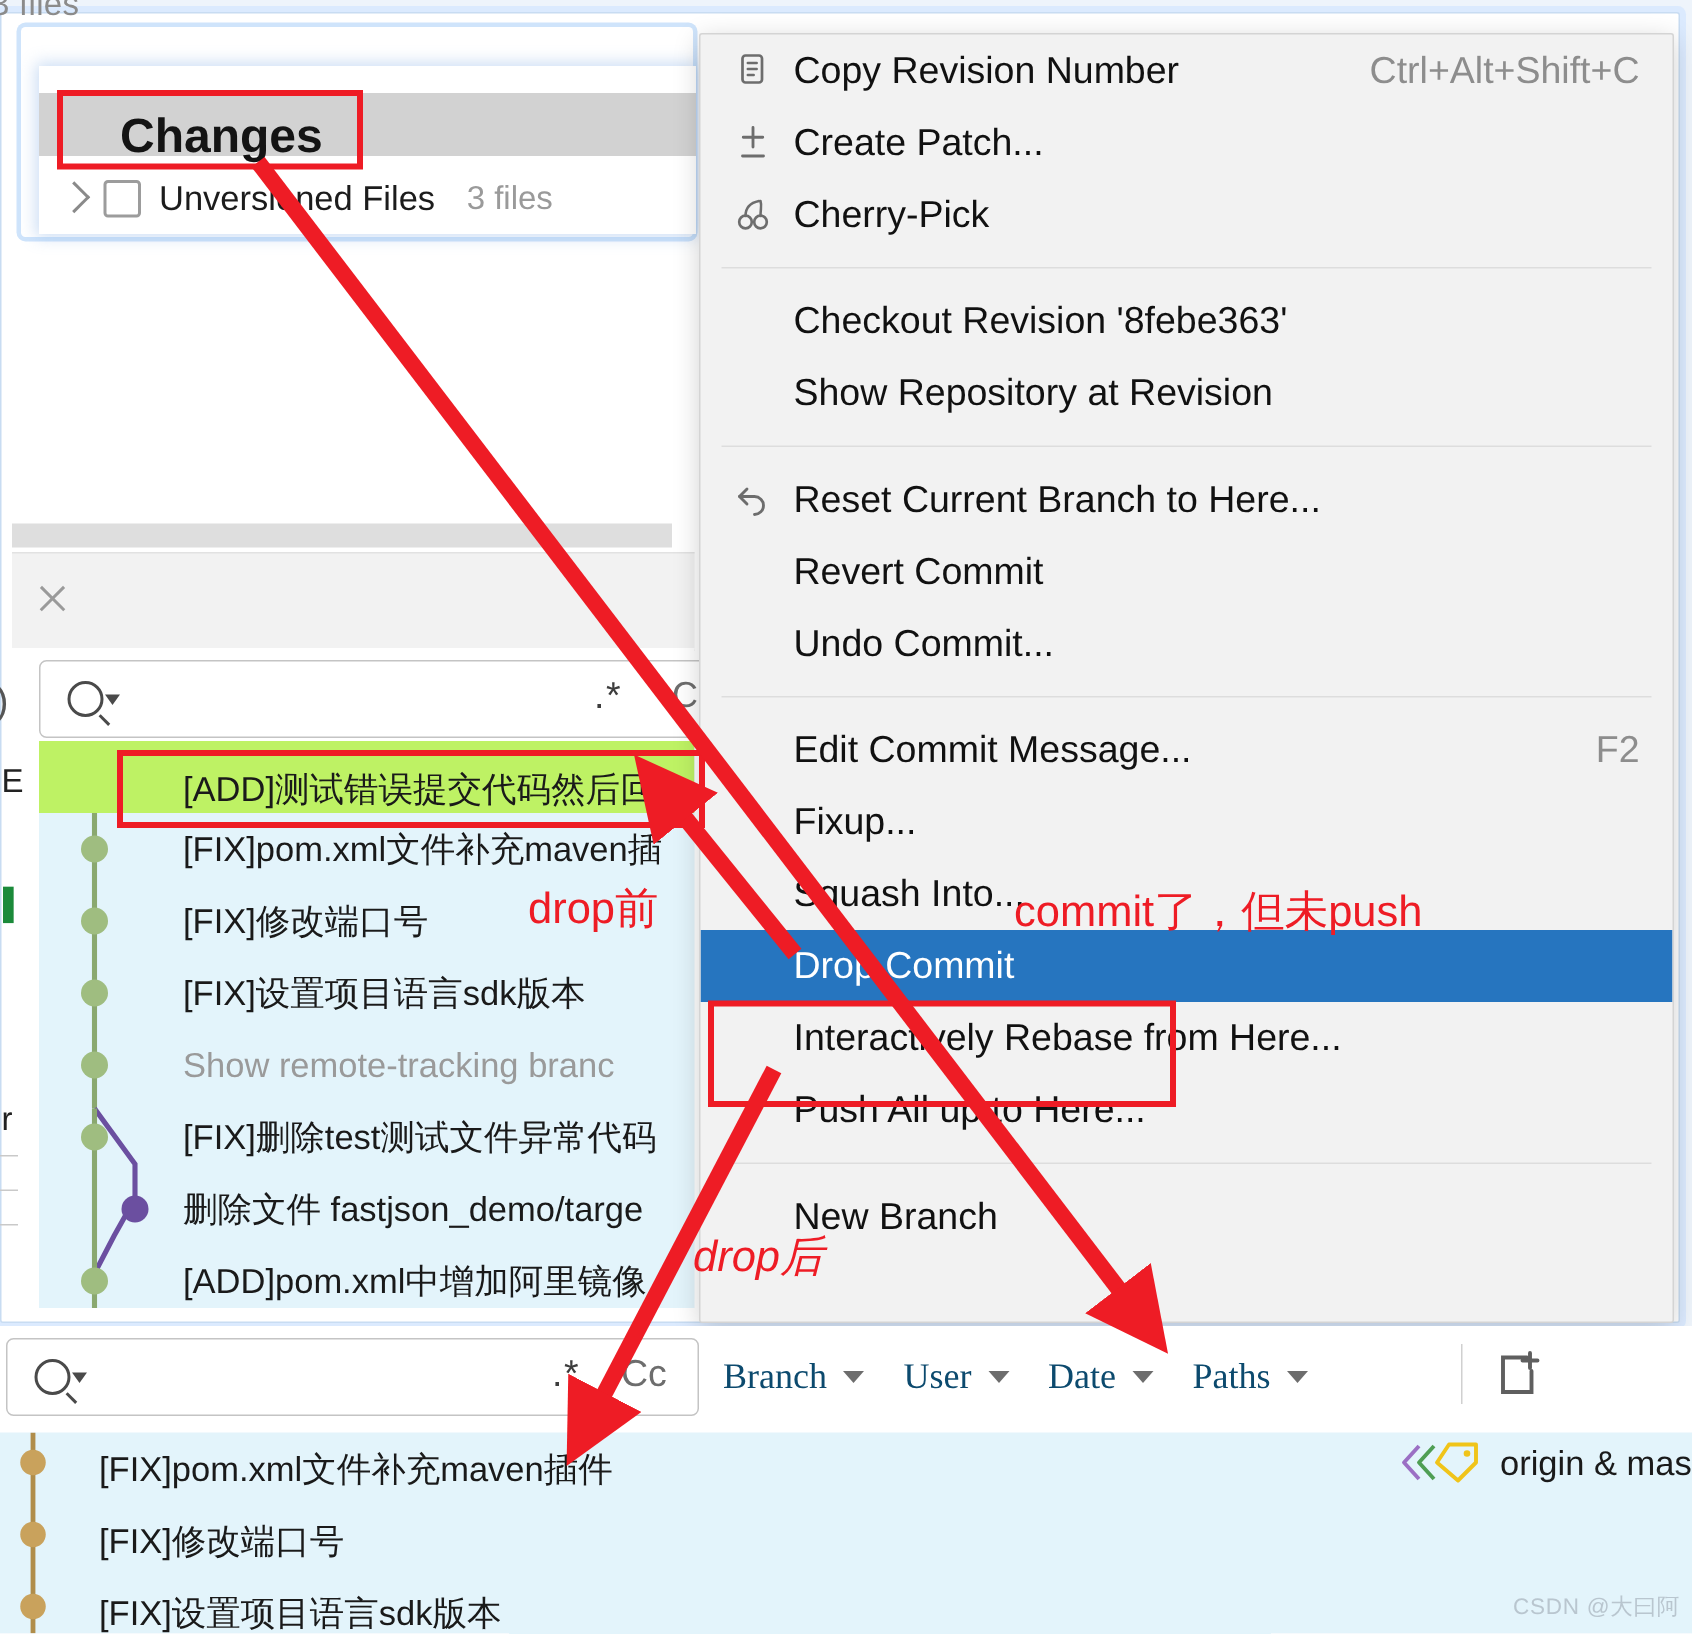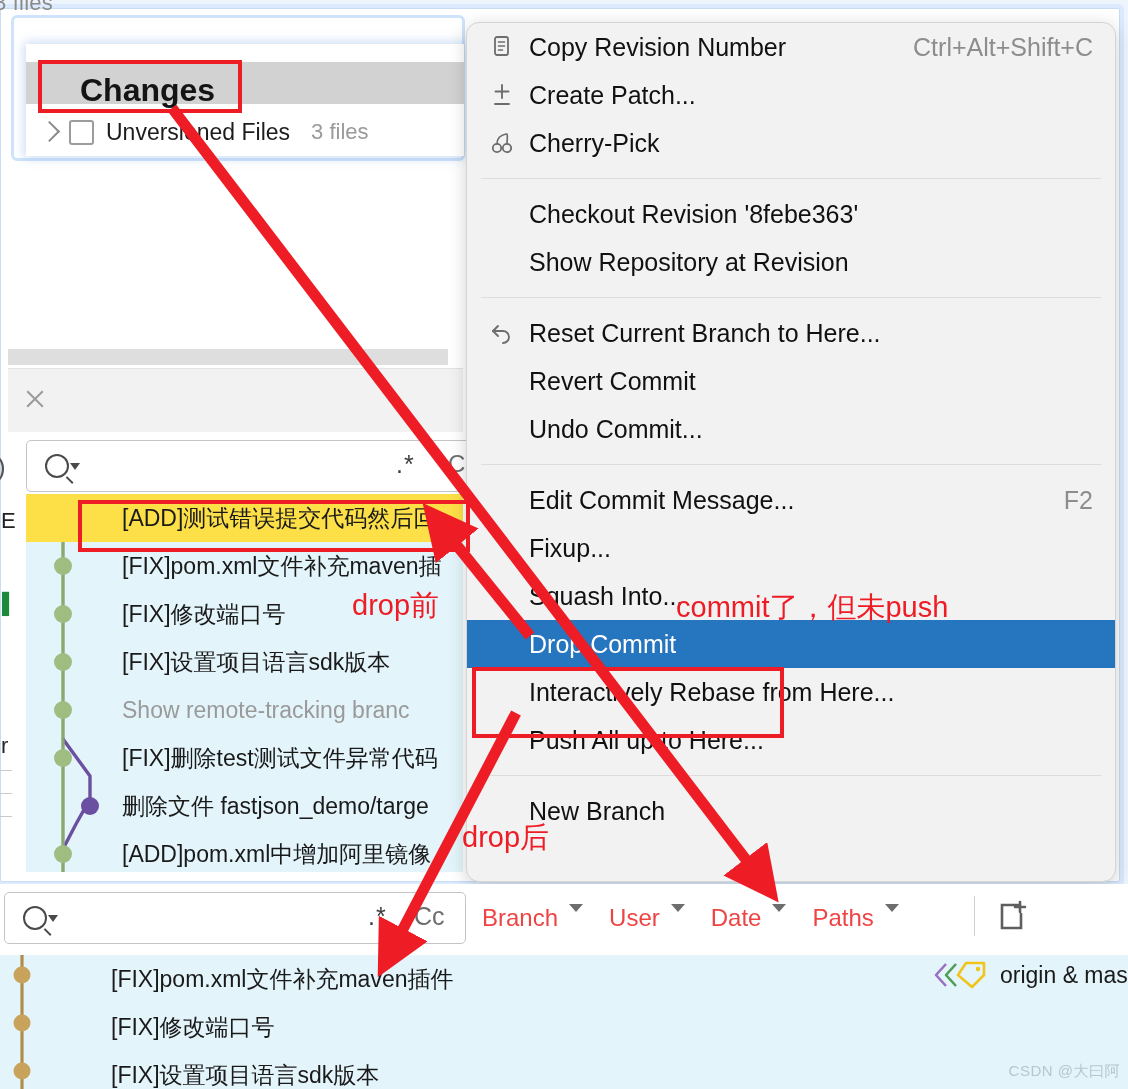--- a/index.html
+++ b/index.html
@@ -90,75 +90,75 @@
   }
   .magTri{
     position:absolute;left:43px;top:22px;width:0;height:0;
     border-left:5px solid transparent;border-right:5px solid transparent;border-top:7px solid #4a4a4a;
   }
   #regexTog{left:396px;top:450px;font-size:25px;color:#3d3d3d;letter-spacing:1px;}
   #cc1{left:448px;top:450px;font-size:24px;color:#6d6d6d;}
 
   #logList{left:26px;top:494px;width:437px;height:378px;background:#e3f4fb;overflow:hidden;}
   .logRow{position:relative;height:48px;display:flex;align-items:center;}
-  .logRow.selected{background:#fde047;width:437px;}
+  .logRow.selected{background:#bef264;width:437px;align-items:flex-end;}
   .msg{margin-left:96px;font-size:23px;color:#1a1a1a;white-space:nowrap;}
   .msg.dim{color:#9a9a9a;}
 
   
   #graph{left:26px;top:494px;width:96px;height:378px;}
 
   
   #selBox{left:78px;top:500px;width:384px;height:44px;border:4px solid #ee1c25;}
   
   #changesBox{left:38px;top:60px;width:196px;height:45px;border:4px solid #ee1c25;}
   
   #dropBox{left:472px;top:667px;width:304px;height:63px;border:4px solid #ee1c25;}
   
   #emptyBox{left:30px;top:931px;width:396px;height:30px;border:4px solid #ee1c25;}
 
   
   #ctxMenu{
     left:466px;top:22px;width:648px;height:858px;
-    background:#f2f2f2;border:1px solid #d4d4d4;border-radius:13px;
+    background:#f2f2f2;border:1px solid #d4d4d4;border-radius:2px;
     box-shadow:0 4px 18px rgba(0,0,0,.18);
     overflow:hidden;
   }
   .mi{
     position:relative;height:48px;display:flex;align-items:center;
     font-size:25px;color:#111111;padding-left:62px;
   }
   .mi .short{position:absolute;right:22px;font-size:25px;color:#8d8d8d;}
   .mi.hl{background:#2675bf;color:#ffffff;}
   .mi .ico{position:absolute;left:22px;top:50%;transform:translateY(-50%);width:26px;height:26px;}
   .sep{height:1px;background:#dddddd;margin:11px 14px;}
 
   
   #bottomPanel{left:0;top:884px;width:1128px;height:205px;background:#ffffff;}
   #bSearchWrap{left:4px;top:892px;width:460px;height:50px;background:#fff;border:1px solid #c4c4c4;border-radius:5px;}
   #bRegex{left:368px;top:902px;font-size:25px;color:#3d3d3d;letter-spacing:1px;}
   #bCc{left:414px;top:902px;font-size:25px;color:#6d6d6d;}
   #filters{left:482px;top:900px;height:36px;display:flex;align-items:center;gap:0;}
-  .filt{display:flex;align-items:flex-start;font-size:24px;color:#ef4444;margin-right:26px;}
+  .filt{display:flex;align-items:center;font-size:24px;color:#0c4a6e;margin-right:26px;font-family:Liberation Serif, serif;}
   .caret{width:0;height:0;border-left:7px solid transparent;border-right:7px solid transparent;
     border-top:8px solid #6d6d6d;margin-left:11px;}
   #divBar{left:974px;top:896px;width:1px;height:40px;background:#d0d0d0;}
   #newTabIco{left:996px;top:898px;width:34px;height:36px;}
   #bList{left:0;top:955px;width:1128px;height:134px;background:#e3f4fb;}
-  .bRow{position:relative;height:48px;display:flex;align-items:center;margin-left:45px;}
+  .bRow{position:relative;height:48px;display:flex;align-items:center;}
   .bmsg{margin-left:66px;font-size:23px;color:#1a1a1a;white-space:nowrap;}
   #bGraph{left:0;top:955px;width:66px;height:134px;}
   #originTag{left:932px;top:960px;display:flex;align-items:center;gap:10px;}
   #originTxt{font-size:23px;color:#1a1a1a;white-space:nowrap;}
 
   
   .anno{position:absolute;color:#ee1c25;white-space:nowrap;}
   #annoDropQian{left:352px;top:586px;font-size:29px;}
   #annoCommit{left:676px;top:588px;font-size:29px;}
-  #annoDropHou{left:462px;top:818px;font-size:29px;}
+  #annoDropHou{left:462px;top:818px;font-size:29px;font-style:italic;}
   #annoBottom{left:452px;top:936px;font-size:27px;}
 
   
   #arrows{left:0;top:0;width:1128px;height:1089px;pointer-events:none;}
 
   
   #wm{right:8px;bottom:8px;font-size:15px;color:#b9c6cf;letter-spacing:.5px;}
 
   
   .frag{position:absolute;color:#222;font-size:22px;}

